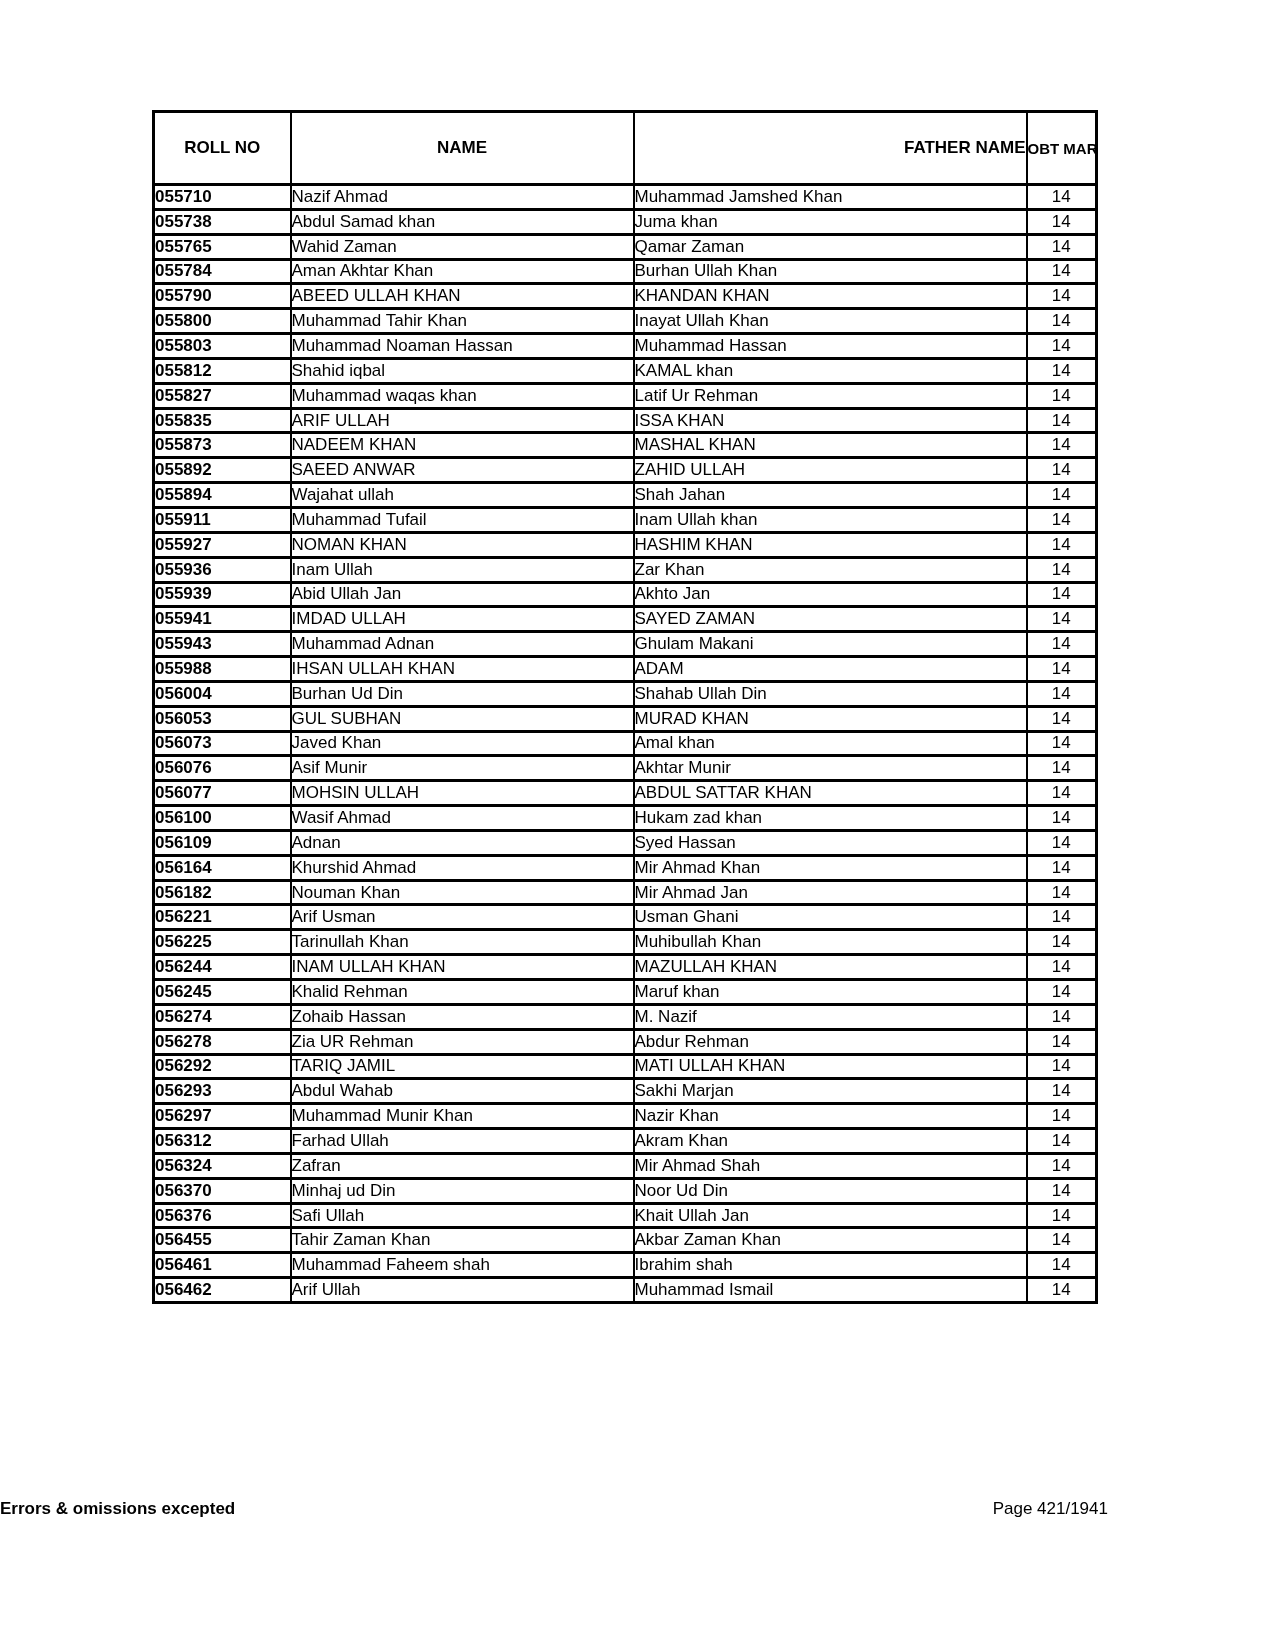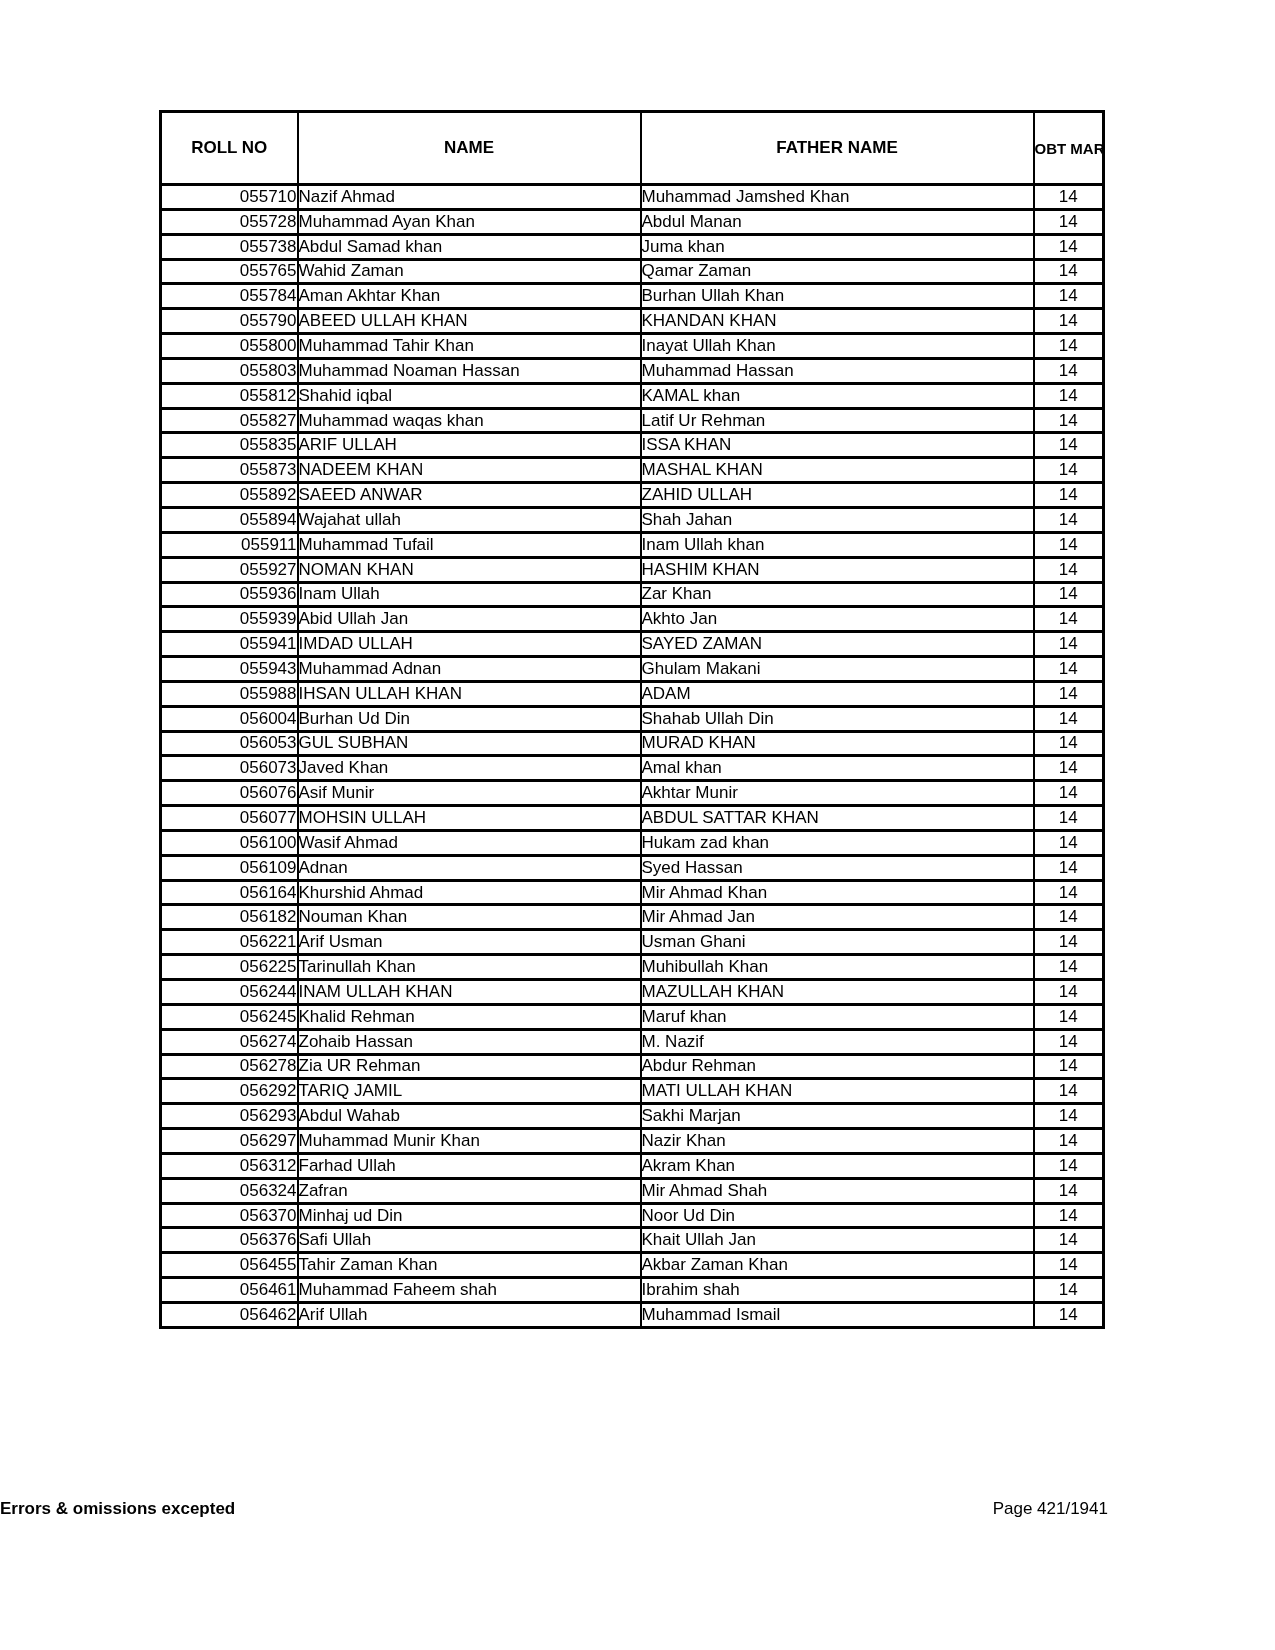--- a/index.html
+++ b/index.html
@@ -14,21 +14,21 @@
     overflow: hidden;
   }
   .sheet {
     position: absolute;
     left: 0; top: 0;
     width: 1275px; height: 1650px;
     background: #ffffff;
   }
   table.results {
     position: absolute;
-    left: 159px;
+    left: 152px;
     top: 110px;
     width: 943px;
     border-collapse: collapse;
     table-layout: fixed;
     padding-left: 14px;
   }
   table.results th,
   table.results td {
     border-top: 3px solid #000;
     border-bottom: 3px solid #000;
@@ -44,27 +44,27 @@
   col.c-name   { width: 343px; }
   col.c-father { width: 393px; }
   col.c-marks  { width: 70px; }
   thead th {
     height: 73px;
     font-size: 17px;
     font-weight: bold;
   }
   th.h-roll   { text-align: center; }
   th.h-name   { text-align: center; padding-left: 5px; }
-  th.h-father { text-align: center; padding-left: 5px; }
+  th.h-father { text-align: right; padding-left: 5px; }
   th.h-marks  { text-align: center; font-size: 15px; line-height: 1.4; white-space: pre-line; }
   tbody td {
     height: 24.85px;
     font-size: 17px;
   }
-  td.c-roll  { font-weight: normal; text-align: right; }
+  td.c-roll  { font-weight: bold; text-align: left; }
   td.c-name  { text-align: left; padding-left: 5px; }
   td.c-father{ text-align: left; padding-left: 5px; }
   td.c-marks { text-align: center; }
   .footer {
     position: absolute;
     top: 1499px;
     left: 0;
     width: 1275px;
     height: 24px;
     font-size: 17px;
@@ -105,26 +105,20 @@
       </tr>
     </thead>
     <tbody>
         <tr>
       <td class="c-roll">055710</td>
       <td class="c-name">Nazif Ahmad</td>
       <td class="c-father">Muhammad Jamshed Khan</td>
       <td class="c-marks">14</td>
     </tr>
         <tr>
-      <td class="c-roll">055728</td>
-      <td class="c-name">Muhammad Ayan Khan</td>
-      <td class="c-father">Abdul Manan</td>
-      <td class="c-marks">14</td>
-    </tr>
-        <tr>
       <td class="c-roll">055738</td>
       <td class="c-name">Abdul Samad khan</td>
       <td class="c-father">Juma khan</td>
       <td class="c-marks">14</td>
     </tr>
         <tr>
       <td class="c-roll">055765</td>
       <td class="c-name">Wahid Zaman</td>
       <td class="c-father">Qamar Zaman</td>
       <td class="c-marks">14</td>

